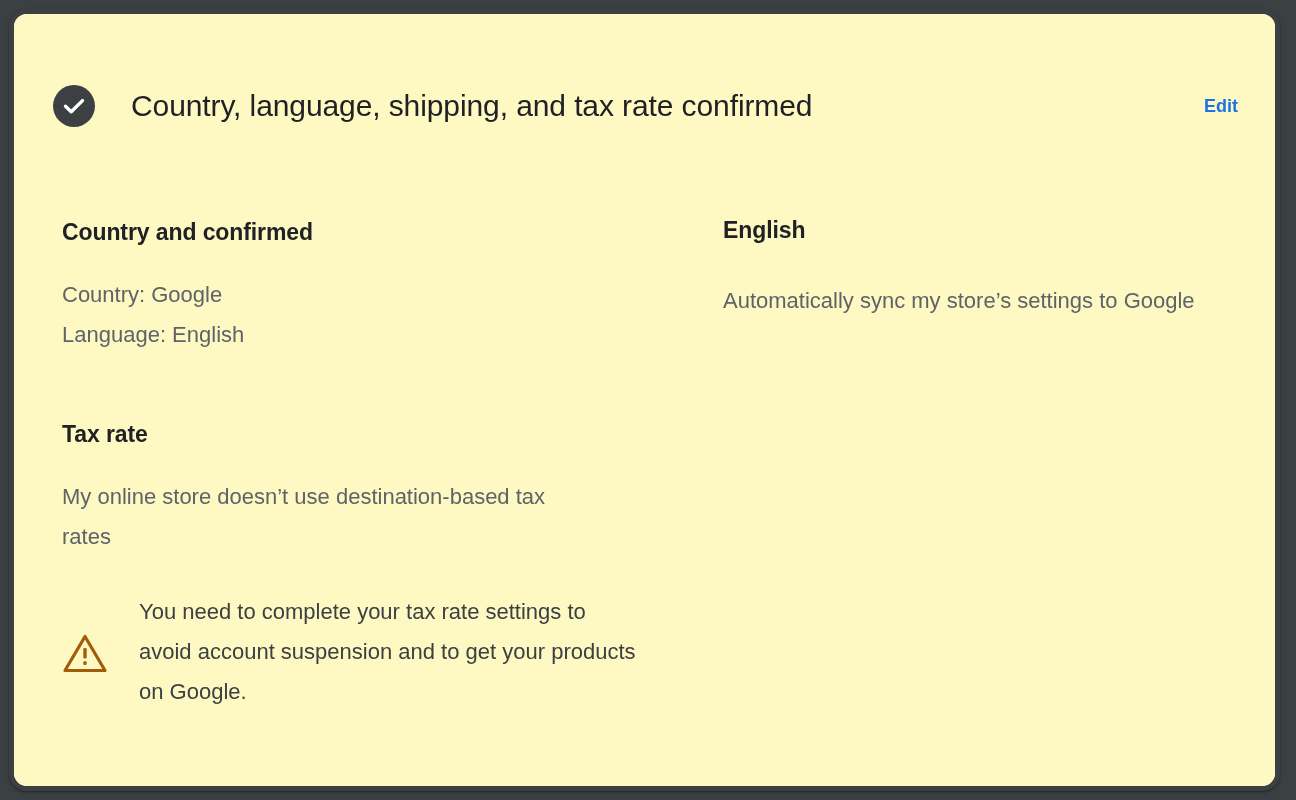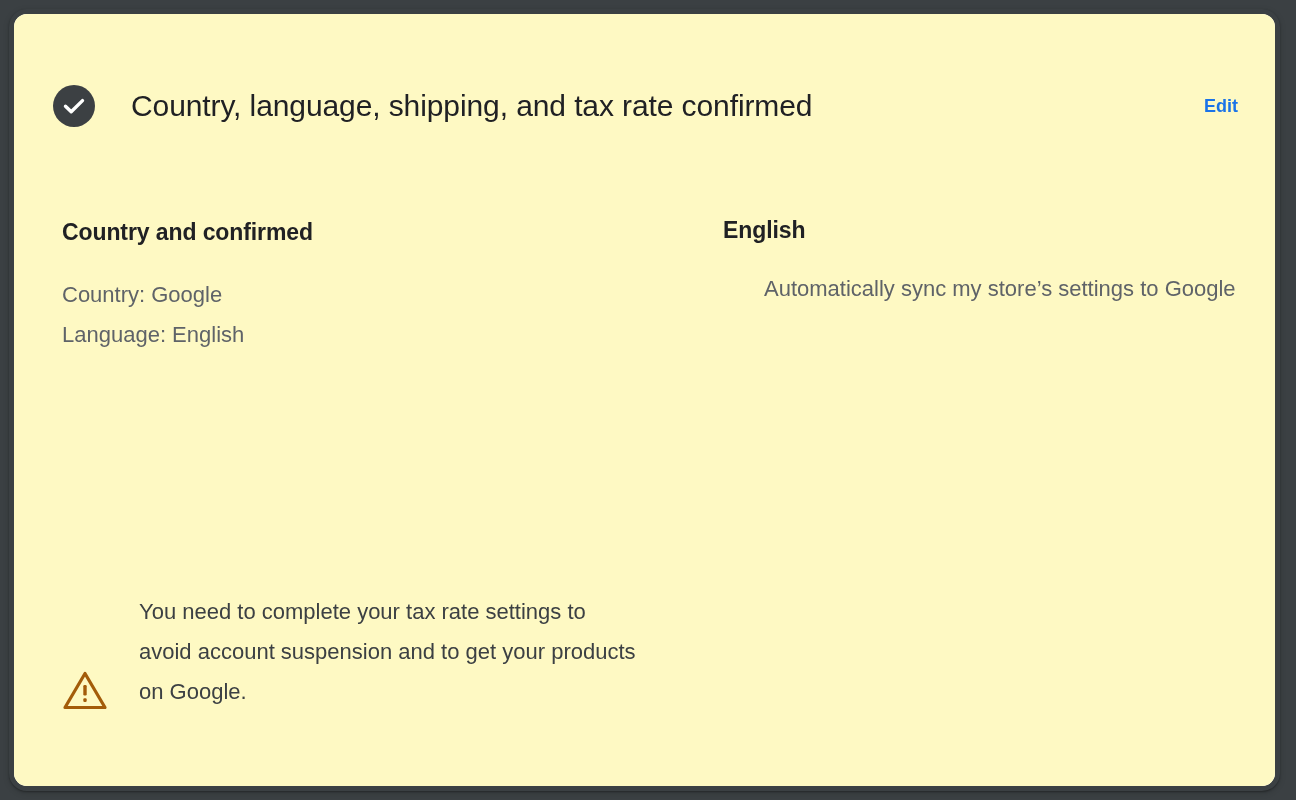--- a/index.html
+++ b/index.html
@@ -104,21 +104,21 @@
     color: #5f6368;
     margin: 0;
     font-weight: 400;
   }
   .section-body.wrap { line-height: 40px; }
 
   #country-language-block .section-heading { position: absolute; left: 9px; top: 18px; }
   #country-language-body { position: absolute; left: 9px; top: 76px; width: 520px; }
 
   #shipping-block .section-heading { position: absolute; left: 48px; top: 16px; }
-  #shipping-body { position: absolute; left: 48px; top: 70px; width: 530px; margin-left: 41px; }
+  #shipping-body { position: absolute; left: 48px; top: 82px; width: 530px; }
 
   
   #tax-rate-block {
     position: absolute;
     left: 48px;
     top: 405px;
     width: 600px;
   }
   #tax-rate-heading {
     font-size: 23px;
@@ -136,21 +136,21 @@
     width: 515px;
   }
 
   
   #tax-warning {
     position: absolute;
     left: 48px;
     top: 578px;
     width: 600px;
     display: flex;
-    align-items: flex-end;
+    align-items: center;
   }
   #warning-triangle-icon {
     flex: 0 0 auto;
     width: 46px;
     height: 42px;
     margin-top: 4px;
     display: flex;
     align-items: flex-start;
     justify-content: flex-start;
   }
@@ -191,20 +191,24 @@
 
       <div class="col-right" id="shipping-block">
         <h2 class="section-heading">English</h2>
         <div id="shipping-body">
           <p class="section-body wrap">Automatically sync my store’s settings to Google</p>
         </div>
       </div>
 
     </div>
 
+    <div id="tax-rate-block">
+      <h2 id="tax-rate-heading">Tax rate</h2>
+      <p id="tax-rate-body">My online store doesn’t use destination-based tax rates</p>
+    </div>
 
     <div id="tax-warning">
       <span id="warning-triangle-icon">
         <svg width="46" height="41" viewBox="0 0 46 41" aria-hidden="true">
           <path d="M23 3.5 L43 37.5 L3 37.5 Z" fill="none" stroke="#a35c09" stroke-width="3.2" stroke-linejoin="round"></path>
           <rect x="21.3" y="15" width="3.4" height="10.5" rx="1.2" fill="#a35c09"></rect>
           <rect x="21.3" y="28.3" width="3.4" height="3.6" rx="1.2" fill="#a35c09"></rect>
         </svg>
       </span>
       <span id="tax-warning-text">You need to complete your tax rate settings to avoid account suspension and to get your products on Google.</span>

